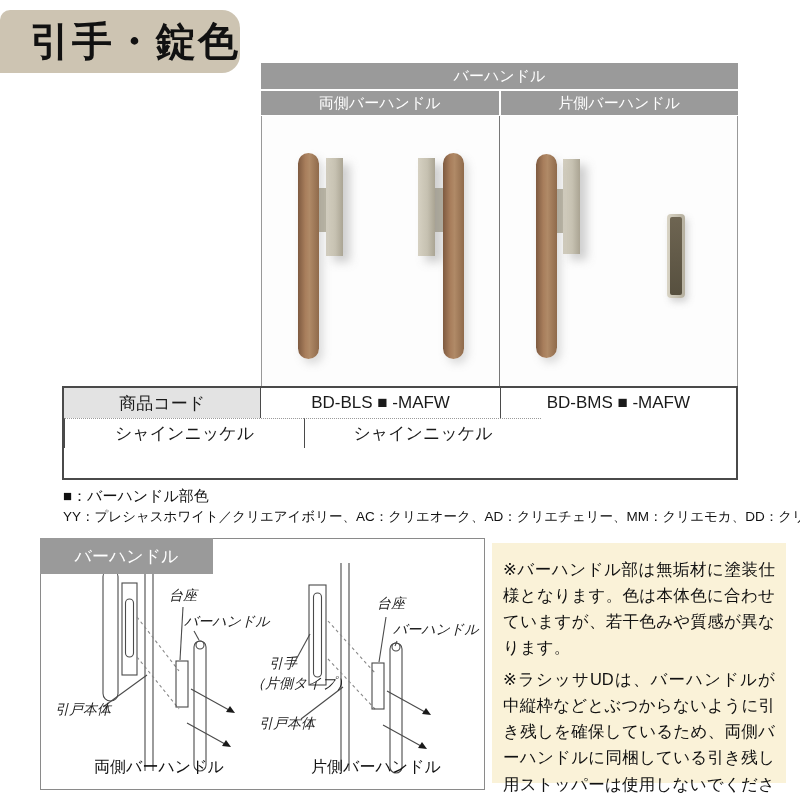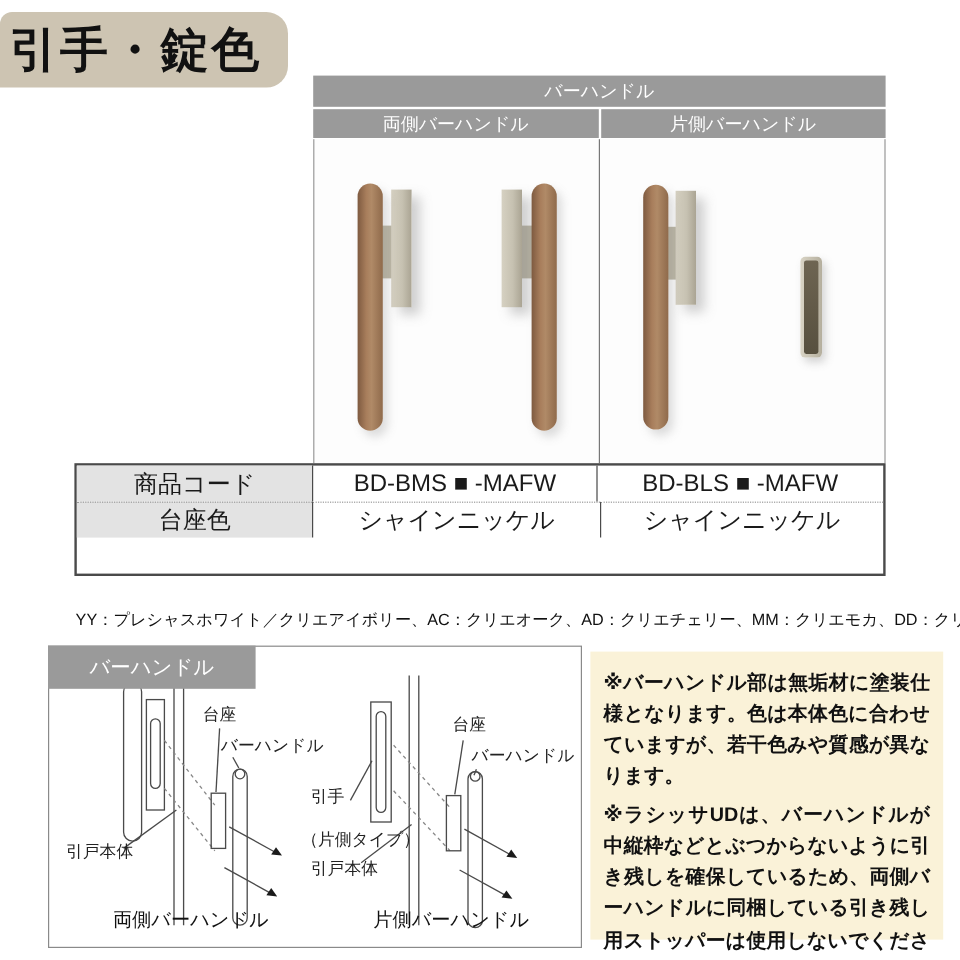--- a/index.html
+++ b/index.html
@@ -2,21 +2,21 @@
 <html><head>
 <meta charset="utf-8">
 <style>
   html,body{margin:0;padding:0;background:#fff;}
   body{font-family:"Liberation Sans","DejaVu Sans",sans-serif;color:#1a1a1a;}
   #canvas{position:relative;width:800px;height:800px;background:#fff;overflow:hidden;}
 
   
   #title-box{position:absolute;left:0;top:10px;width:240px;height:63px;
     background:#cdc4b2;border-radius:10px 18px 18px 0;
-    display:flex;align-items:center;padding-left:8px;box-sizing:border-box;}
+    display:flex;align-items:center;padding-left:30px;box-sizing:border-box;}
   #title-box .t{font-size:40px;font-weight:bold;color:#111;letter-spacing:2px;}
 
   
   #photo-table{position:absolute;left:261px;top:63px;width:477px;}
   .pt-header{height:26px;background:#9a9a9a;color:#fff;font-size:15px;
     display:flex;align-items:center;justify-content:center;}
   .pt-subrow{display:flex;gap:2px;margin-top:2px;}
   .pt-subcell{height:24px;background:#9a9a9a;color:#fff;font-size:15px;flex:1;
     display:flex;align-items:center;justify-content:center;}
   .pt-images{display:flex;margin-top:1px;height:270px;}
@@ -36,43 +36,43 @@
     box-shadow:3px 4px 7px rgba(120,120,120,.3);}
   .flushpull .recess{position:absolute;left:3px;top:3px;right:3px;bottom:3px;
     border-radius:2px;background:linear-gradient(180deg,#6e6552,#57503f);}
 
   
   #spec-table{position:absolute;left:62px;top:386px;width:676px;
     border:2px solid #4a4a4a;box-sizing:border-box;background:#fff;}
   .spec-row{display:flex;height:30px;}
   .spec-row + .spec-row .spec-cell{border-top:1px dotted #9a9a9a;}
   .spec-cell{display:flex;align-items:center;justify-content:center;
-    font-size:20px;box-sizing:border-box;}
+    font-size:17px;box-sizing:border-box;}
   .spec-cell.lab{width:197px;background:#e3e3e3;}
   .spec-cell.v1{width:240px;border-left:1.5px solid #4a4a4a;}
   .spec-cell.v2{width:237px;border-left:1.5px solid #4a4a4a;}
 
   
   #legend-1{position:absolute;left:63px;top:487px;font-size:15px;color:#111;}
   #legend-2{position:absolute;left:63px;top:508px;font-size:13.5px;color:#111;white-space:nowrap;}
 
   
   #diagram-box{position:absolute;left:40px;top:538px;width:445px;height:252px;
     border:1px solid #8a8a8a;background:#fff;box-sizing:border-box;}
   #diagram-header{position:absolute;left:-1px;top:-1px;width:173px;height:36px;
     background:#9a9a9a;color:#fff;font-size:17px;
     display:flex;align-items:center;justify-content:center;}
   #diagram-box svg{position:absolute;left:0;top:0;}
-  .dlabel{position:absolute;font-size:14px;color:#222;white-space:nowrap;}
+  .dlabel{position:absolute;font-size:14px;color:#222;white-space:nowrap;font-style:italic;}
   .dcaption{position:absolute;top:218px;width:160px;text-align:center;
     font-size:16px;color:#111;white-space:nowrap;}
 
   
   #note-box{position:absolute;left:492px;top:543px;width:294px;height:240px;
-    background:#faf2d8;box-sizing:border-box;padding:13px 11px;font-weight:bold;}
+    background:#faf2d8;box-sizing:border-box;padding:13px 11px;}
   #note-box p{margin:0;font-size:16.5px;line-height:1.58;color:#111;
     text-align:justify;}
   #note-box p + p{margin-top:6px;}
 </style>
 </head>
 <body>
 
 <div id="canvas">
 
   <div id="title-box">
@@ -101,32 +101,32 @@
         <div class="flushpull" style="left:167px;top:98px;">
           <div class="recess"></div>
         </div>
       </div>
     </div>
   </div>
 
   <div id="spec-table">
     <div class="spec-row">
       <div class="spec-cell lab">商品コード</div>
+      <div class="spec-cell v1">BD-BLS ■ -MAFW</div>
       <div class="spec-cell v2">BD-BMS ■ -MAFW</div>
-      <div class="spec-cell v1">BD-BLS ■ -MAFW</div>
     </div>
     <div class="spec-row">
-      <div class="spec-cell lab">台座色</div>
       <div class="spec-cell v1">シャインニッケル</div>
       <div class="spec-cell v2">シャインニッケル</div>
     </div>
     <div class="spec-row">
     </div>
   </div>
 
+  <div id="legend-1">■：バーハンドル部色</div>
   <div id="legend-2">YY：プレシャスホワイト／クリエアイボリー、AC：クリエオーク、AD：クリエチェリー、MM：クリエモカ、DD：クリエダーク</div>
 
   <div id="diagram-box">
     <svg width="445" height="252" viewBox="0 0 445 252">
       <g stroke="#4a4a4a" stroke-width="1.1" fill="none">
 
         <rect x="62" y="30" width="15" height="132" rx="7.5"></rect>
         <rect x="81" y="44" width="15" height="92"></rect>
         <rect x="84.5" y="60" width="8" height="58" rx="4"></rect>
         <line x1="104" y1="24" x2="104" y2="232"></line>
@@ -166,22 +166,22 @@
         <polygon points="390,176 381,175 385,169"></polygon>
         <polygon points="386,210 377,209 381,203"></polygon>
       </g>
     </svg>
     <div id="diagram-header">バーハンドル</div>
     <span class="dlabel" style="left:128px;top:48px;">台座</span>
     <span class="dlabel" style="left:143px;top:74px;">バーハンドル</span>
     <span class="dlabel" style="left:14px;top:162px;">引戸本体</span>
     <span class="dlabel" style="left:336px;top:56px;">台座</span>
     <span class="dlabel" style="left:352px;top:82px;">バーハンドル</span>
-    <span class="dlabel" style="left:218px;top:116px;">引手</span>
-    <span class="dlabel" style="left:210px;top:136px;margin-top:16px;">（片側タイプ）</span>
+    <span class="dlabel" style="left:228px;top:116px;">引手</span>
+    <span class="dlabel" style="left:210px;top:136px;">（片側タイプ）</span>
     <span class="dlabel" style="left:218px;top:176px;">引戸本体</span>
     <div class="dcaption" style="left:38px;">両側バーハンドル</div>
     <div class="dcaption" style="left:255px;">片側バーハンドル</div>
   </div>
 
   <div id="note-box">
     <p>※バーハンドル部は無垢材に塗装仕様となります。色は本体色に合わせていますが、若干色みや質感が異なります。</p>
     <p>※ラシッサUDは、バーハンドルが中縦枠などとぶつからないように引き残しを確保しているため、両側バーハンドルに同梱している引き残し用ストッパーは使用しないでください。</p>
   </div>
 

